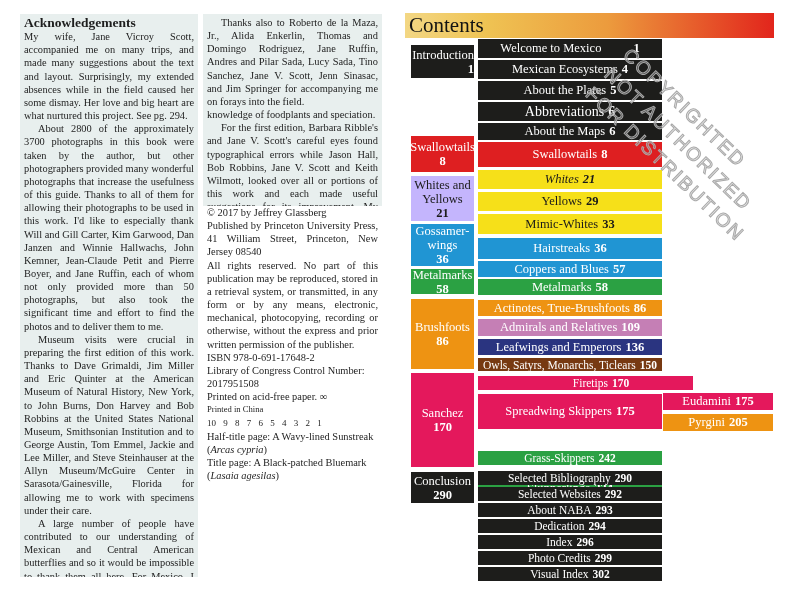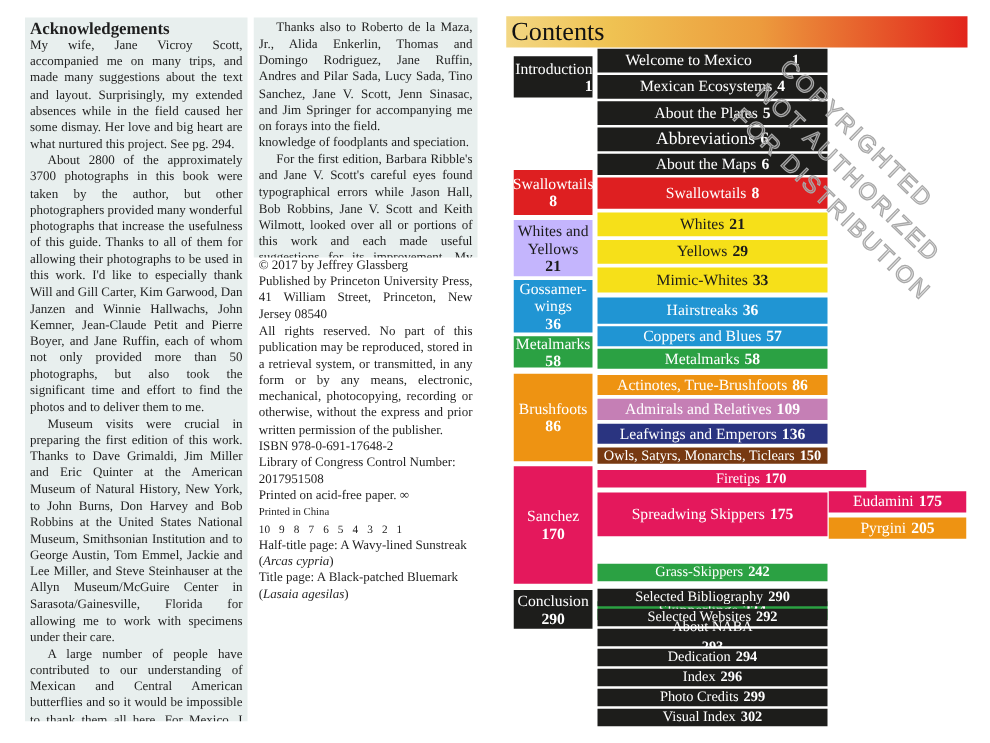--- a/index.html
+++ b/index.html
@@ -142,21 +142,21 @@
         <span class="num">6</span>
       </div>
       <div class="bar" style="top: 123px; height: 17px; background: rgb(29, 29, 27); color: rgb(255, 255, 255); font-size: 12.5px;">
         <span>About the Maps</span>
         <span class="num">6</span>
       </div>
       <div class="bar" style="top: 142px; height: 25px; background: rgb(222, 31, 33); color: rgb(255, 255, 255); font-size: 12.5px;">
         <span>Swallowtails</span>
         <span class="num">8</span>
       </div>
-      <div class="bar" style="top: 170px; height: 19px; background: rgb(246, 224, 25); color: rgb(26, 26, 26); font-size: 12.5px;">
+      <div class="bar" style="top: 170px; height: 19px; background: rgb(246, 224, 25); color: rgb(26, 26, 26); font-size: 12.5px; font-style: italic;">
         <span>Whites</span>
         <span class="num">21</span>
       </div>
       <div class="bar" style="top: 192px; height: 19px; background: rgb(246, 224, 25); color: rgb(26, 26, 26); font-size: 12.5px;">
         <span>Yellows</span>
         <span class="num">29</span>
       </div>
       <div class="bar" style="top: 214px; height: 20px; background: rgb(246, 224, 25); color: rgb(26, 26, 26); font-size: 12.5px;">
         <span>Mimic-Whites</span>
         <span class="num">33</span>
@@ -206,21 +206,21 @@
         <span class="num">242</span>
       </div>
       <div class="bar" style="top: 471px; height: 14px; background: rgb(29, 29, 27); color: rgb(255, 255, 255); font-size: 11.5px;">
         <span>Selected Bibliography</span>
         <span class="num">290</span>
       </div>
       <div class="bar" style="top: 487px; height: 14px; background: rgb(29, 29, 27); color: rgb(255, 255, 255); font-size: 11.5px;">
         <span>Selected Websites</span>
         <span class="num">292</span>
       </div>
-      <div class="bar" style="top: 503px; height: 14px; background: rgb(29, 29, 27); color: rgb(255, 255, 255); font-size: 11.5px; flex-direction: column;">
+      <div class="bar" style="top: 503px; height: 14px; background: rgb(29, 29, 27); color: rgb(255, 255, 255); font-size: 11.5px;">
         <span>About NABA</span>
         <span class="num">293</span>
       </div>
       <div class="bar" style="top: 519px; height: 14px; background: rgb(29, 29, 27); color: rgb(255, 255, 255); font-size: 11.5px;">
         <span>Dedication</span>
         <span class="num">294</span>
       </div>
       <div class="bar" style="top: 535px; height: 14px; background: rgb(29, 29, 27); color: rgb(255, 255, 255); font-size: 11.5px;">
         <span>Index</span>
         <span class="num">296</span>

